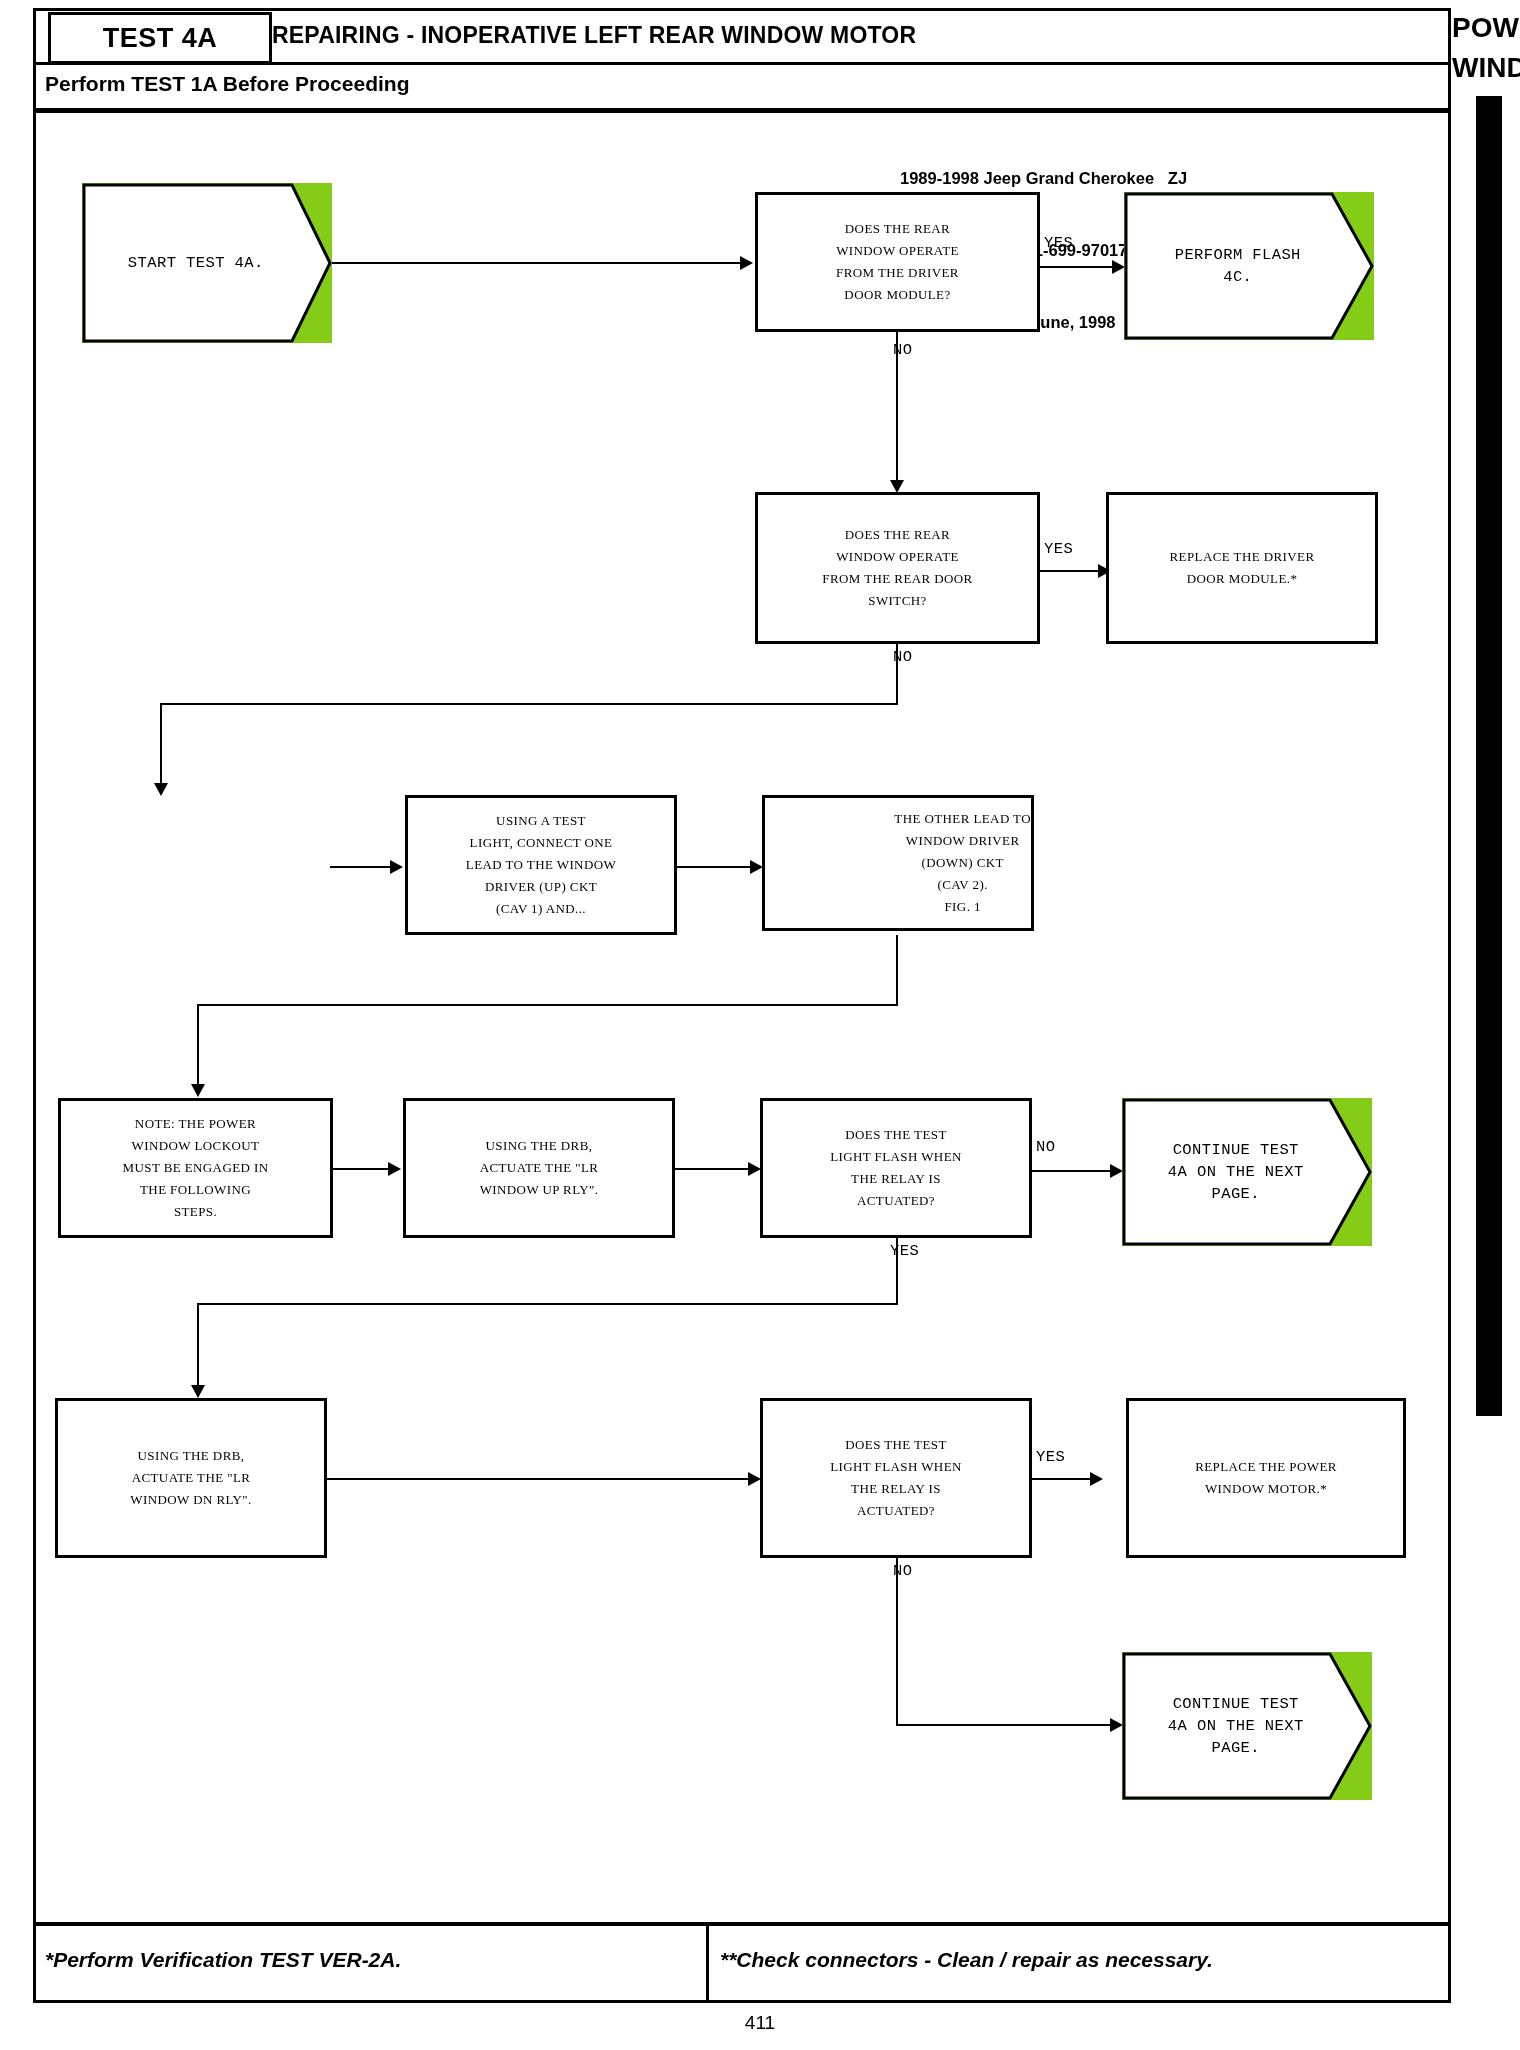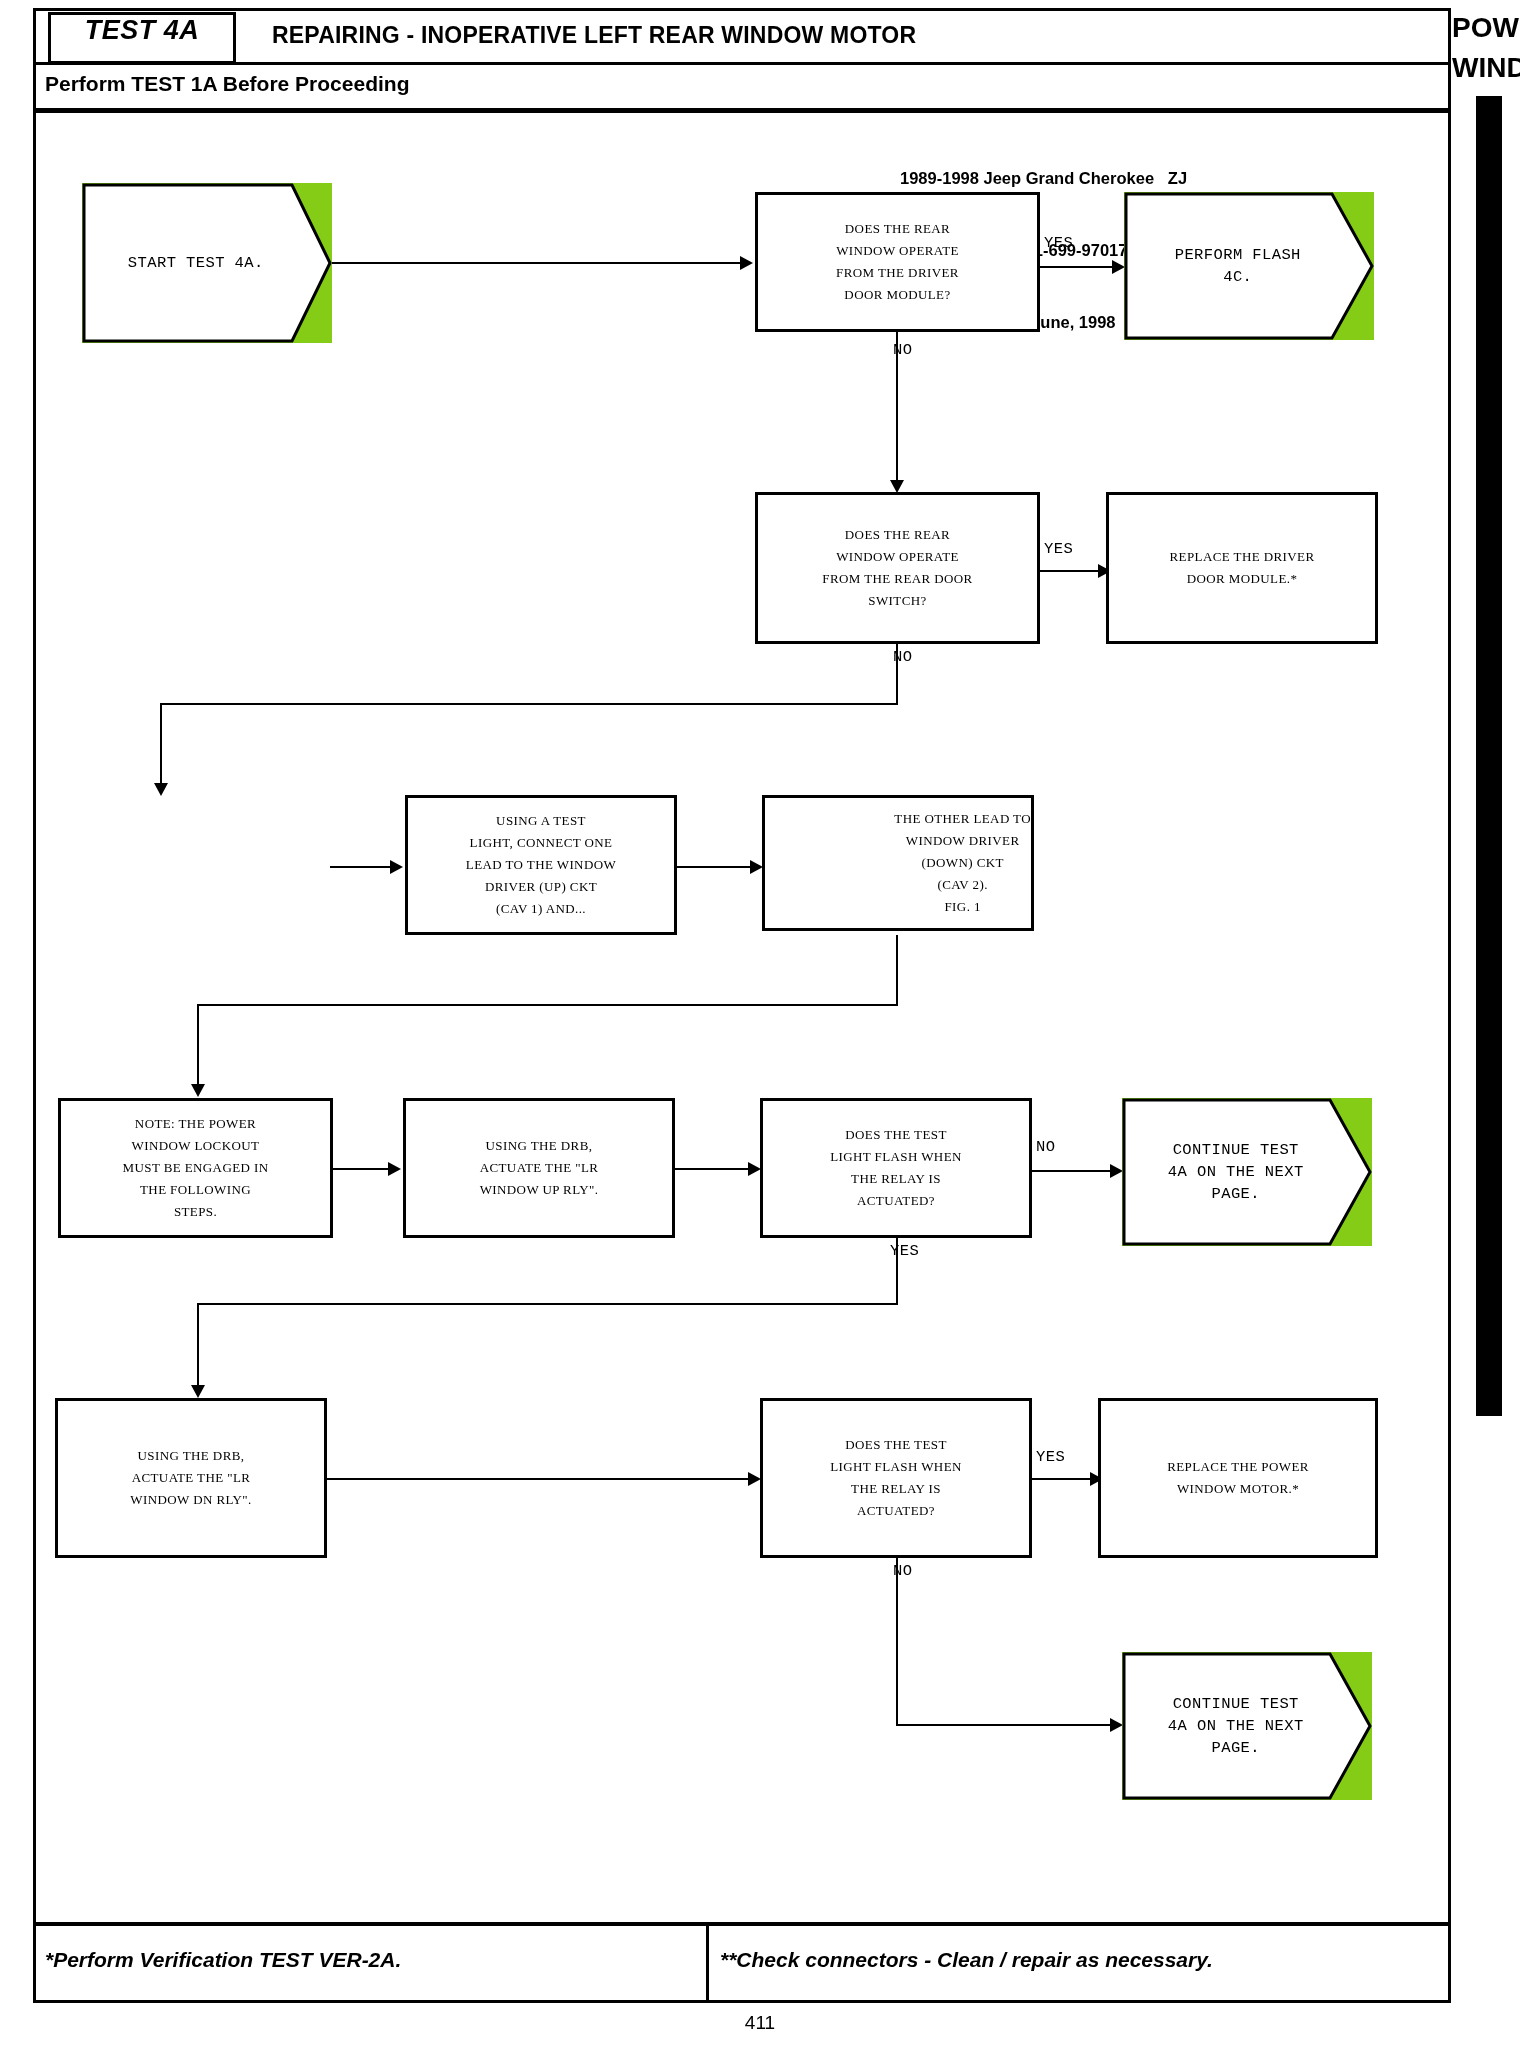--- a/index.html
+++ b/index.html
@@ -9,23 +9,23 @@
   
   #page{position:absolute;left:0;top:0;width:1520px;height:2050px;}
 
   .frame{position:absolute;left:33px;top:8px;width:1418px;height:1995px;
          border:3px solid #000;box-sizing:border-box;}
 
   
   .hdr-rule{position:absolute;left:33px;top:108px;width:1418px;height:5px;background:#000;}
   .hdr-rule2{position:absolute;left:33px;top:62px;width:1418px;height:3px;background:#000;}
 
-  .test-badge{position:absolute;left:48px;top:12px;width:188px;height:52px;
-      border:3px solid #000;box-sizing:border-box;display:flex;
-      justify-content:center;background:#fff;z-index:4;font-style:italic;}
+  .test-badge{position:absolute;left:48px;top:12px;width:224px;height:52px;
+      border:3px solid #000;box-sizing:border-box;display:flex;align-items:center;
+      justify-content:center;background:#fff;z-index:4;}
   .test-badge span{font-size:27px;font-weight:bold;letter-spacing:.5px;}
 
   .hdr-title{position:absolute;left:272px;top:22px;font-size:23px;font-weight:bold;
       letter-spacing:.2px;white-space:nowrap;}
 
   .hdr-sub{position:absolute;left:45px;top:72px;font-size:21px;font-weight:bold;
       white-space:nowrap;}
 
   
   .pubinfo{position:absolute;left:900px;top:118px;font-size:16.5px;
@@ -240,21 +240,21 @@
     <div class="txt">DOES THE TEST
 LIGHT FLASH WHEN
 THE RELAY IS
 ACTUATED?</div>
   </div>
 
   <div class="lbl" style="left:1036px;top:1448px;">YES</div>
   <div class="ln lnh" style="left:1032px;top:1478px;width:66px;"></div>
   <div class="ah" style="left:1090px;top:1472px;"></div>
 
-  <div class="box" style="left:1098px;top:1398px;width:280px;height:160px;">
+  <div class="box" style="left:1126px;top:1398px;width:280px;height:160px;">
     <div class="txt">REPLACE THE POWER
 WINDOW MOTOR.*</div>
   </div>
 
   <div class="lbl" style="left:893px;top:1562px;">NO</div>
   <div class="ln lnv" style="left:896px;top:1558px;height:168px;"></div>
   <div class="ln lnh" style="left:896px;top:1724px;width:224px;"></div>
   <div class="ah" style="left:1110px;top:1718px;"></div>
 
   <div class="arrowbox" style="left:1122px;top:1652px;width:250px;height:148px;">

